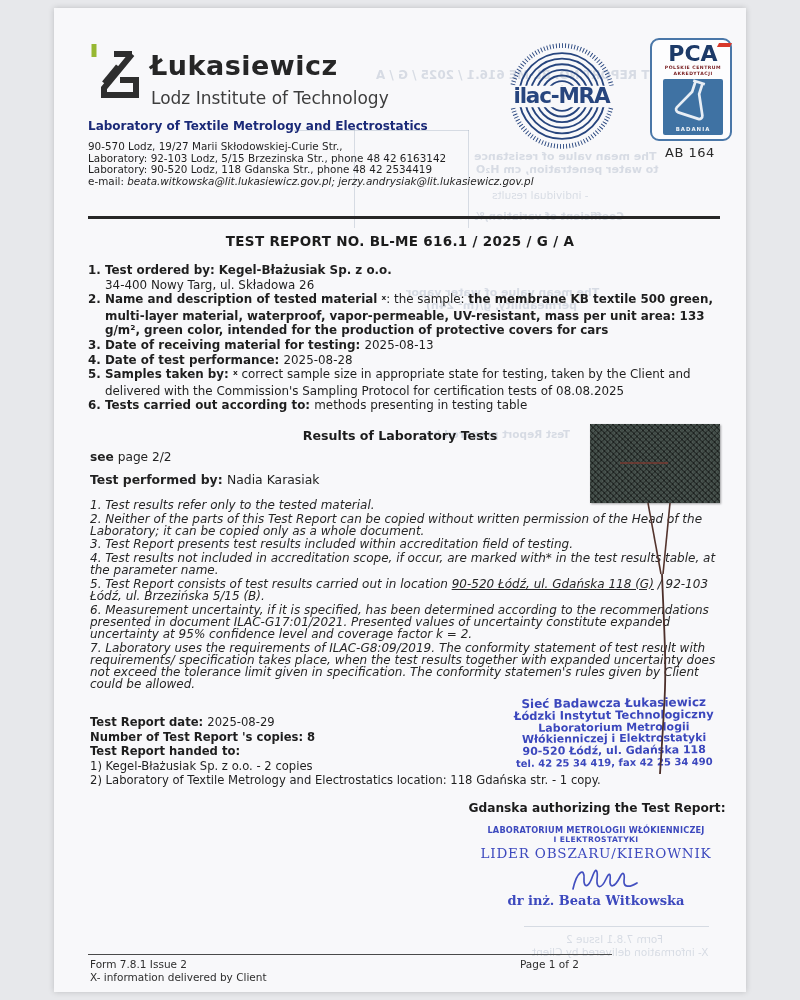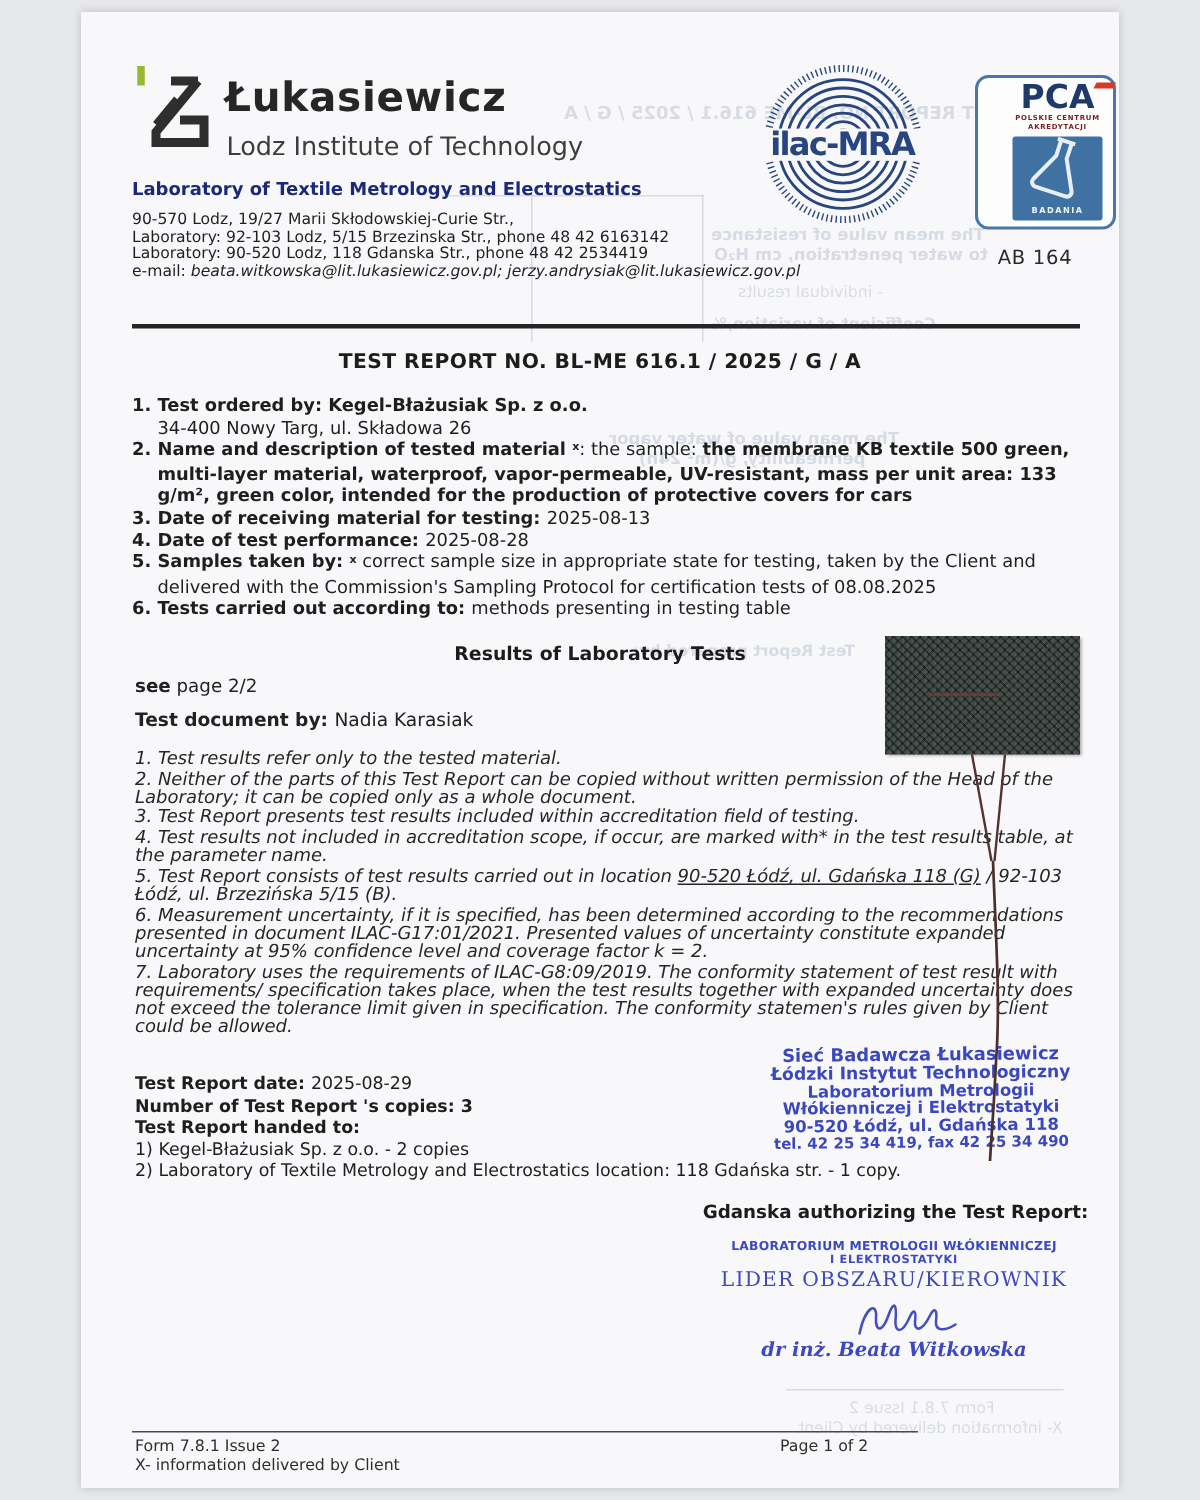--- a/index.html
+++ b/index.html
@@ -36,21 +36,21 @@
 
   .report-info{left:36px;top:707px;font-size:11.6px;line-height:14.6px;color:#1e1e1e;}
   .person-auth{left:400px;top:793px;width:286px;text-align:center;font-size:12.2px;font-weight:bold;color:#1c1c1c;}
 
   .stamp1{left:442px;top:690px;width:236px;text-align:center;color:#2c39b8;transform:rotate(-.6deg);
           font-weight:bold;line-height:11.8px;opacity:.92;}
   .stamp2{left:414px;top:817px;width:256px;text-align:center;color:#3340bb;opacity:.95;}
   .s2l1{font-size:8.2px;font-weight:bold;letter-spacing:.2px;}
   .s2l2{font-size:7.6px;font-weight:bold;letter-spacing:.4px;}
   .s2l3{font-family:"DejaVu Serif","Liberation Serif",serif;font-size:13.5px;font-weight:400;letter-spacing:.8px;margin-top:1px;}
-  .s2name{font-family:"DejaVu Serif","Liberation Serif",serif;font-size:13px;font-style:italic;font-weight:600;margin-top:-4px;}
+  .s2name{font-family:"DejaVu Serif","Liberation Serif",serif;font-size:13px;font-weight:600;margin-top:-4px;}
   .sig-svg{position:relative;left:14px;margin-top:2px;height:30px;}
 
   .footer-line{left:34px;top:946px;width:524px;height:1.4px;background:#4a4a4a;}
   .foot{font-size:10.5px;color:#2e2e2e;}
   .f1{left:36px;top:950px;}
   .f2{left:466px;top:950px;text-align:right;}
   .f3{left:36px;top:963px;}
 
   
   .swatch{left:536px;top:416px;width:130px;height:79px;background-color:#424d48;
@@ -64,21 +64,21 @@
   .threads{left:0;top:0;width:692px;height:984px;pointer-events:none;}
 
   
   .bleed{position:absolute;transform:scaleX(-1);color:#8c9cb2;opacity:.30;filter:blur(.4px);white-space:nowrap;}
   .bleed-rule{position:absolute;background:#9aa8bb;opacity:.35;filter:blur(.5px);}
 
   
   .mark-svg{left:30px;top:24px;}
   .ilac{left:452px;top:30px;}
   .pca-wrap{left:596px;top:30px;width:80px;text-align:center;}
-  .pca-badge{width:74px;margin:12px auto;background:#fdfdfe;border:2px solid #4a77a8;border-radius:9px;padding:3px 0 4px 16px;position:relative;}
+  .pca-badge{width:74px;margin:0 auto;background:#fdfdfe;border:2px solid #4a77a8;border-radius:9px;padding:3px 0 4px 4px;position:relative;}
   .pca-word{font-size:22px;font-weight:bold;color:#1d3a68;line-height:22px;letter-spacing:0;position:relative;display:inline-block;}
   .pca-red{position:absolute;right:-1px;top:3px;width:13px;height:4px;background:#d8392b;transform:skewX(-28deg);}
   .pca-sub{font-size:4.6px;font-weight:bold;color:#7a2023;letter-spacing:.5px;line-height:5.6px;}
   .pca-blue{width:60px;height:56px;background:#3f72a3;margin:3px auto 0 auto;border-radius:2px;position:relative;}
   .pca-badania{position:absolute;bottom:3px;width:100%;text-align:center;font-size:5.4px;font-weight:bold;color:#eef3f8;letter-spacing:1px;}
   .ab-num{margin-top:4px;font-size:13px;color:#2a2a2a;letter-spacing:.5px;}
 </style>
 </head>
 <body>
 
@@ -180,39 +180,39 @@
         <span class="item-txt"><span class="b">Samples taken by: </span><span class="b sup">x</span><span> correct sample size in appropriate state for testing, taken by the Client and delivered with the Commission's Sampling Protocol for certification tests of 08.08.2025</span></span>
       </div>
       <div class="item-row">
         <span class="item-num">6.</span>
         <span class="item-txt"><span class="b">Tests carried out according to: </span><span>methods presenting in testing table</span></span>
       </div>
     </div>
 
   <div class="abs results-heading">Results of Laboratory Tests</div>
   <div class="abs see-line"><span class="b">see</span><span> page  2/2</span></div>
-  <div class="abs performed"><span class="b">Test document by: </span><span>Nadia Karasiak</span></div>
+  <div class="abs performed"><span class="b">Test performed by: </span><span>Nadia Karasiak</span></div>
 
   <div class="abs swatch">
     <div class="swatch-thread-mark"></div>
   </div>
 
   <div class="abs notes" id="notes-list">
       <div class="note"><span>1.  Test results refer only to the tested material.</span></div>
       <div class="note"><span>2.  Neither of the parts of this Test Report can be copied without written permission of the Head of the Laboratory; it can be copied only as a whole document.</span></div>
       <div class="note"><span>3.  Test Report presents test results included within accreditation  field of testing.</span></div>
       <div class="note"><span>4.  Test results not included in accreditation scope, if occur, are marked with* in the test results table, at the parameter name.</span></div>
       <div class="note"><span>5.  Test Report consists of test results carried out in location </span><span class="u">90-520 Łódź, ul. Gdańska 118 (G)</span><span> / 92-103 Łódź, ul. Brzezińska 5/15 (B).</span></div>
       <div class="note"><span>6.  Measurement uncertainty, if it is specified, has been determined according to the recommendations presented in document ILAC-G17:01/2021. Presented values of uncertainty constitute expanded uncertainty at 95% confidence level  and coverage factor k = 2.</span></div>
       <div class="note"><span>7.  Laboratory uses the requirements of ILAC-G8:09/2019. The conformity statement of test result with requirements/ specification takes place, when the test results together with expanded uncertainty does not exceed the tolerance limit given in specification. The conformity statemen's rules given by Client could be allowed.</span></div>
     </div>
 
   <div class="abs report-info" id="report-info-lines">
       <div><span class="b">Test Report date: </span><span>2025-08-29</span></div>
-      <div><span class="b">Number of Test Report 's copies: 3</span></div>
+      <div><span class="b">Number of Test Report 's copies: 8</span></div>
       <div><span class="b">Test Report handed to:</span></div>
       <div><span>1) Kegel-Błażusiak Sp. z o.o. - 2 copies</span></div>
       <div><span>2) Laboratory of Textile Metrology and Electrostatics location: 118 Gdańska str. - 1 copy.</span></div>
     </div>
 
   <div class="abs person-auth">Gdanska authorizing the Test Report:</div>
 
   <div class="abs stamp1" id="stamp1-lines">
       <div style="font-size: 12px;">Sieć Badawcza Łukasiewicz</div>
       <div style="font-size: 11.5px;">Łódzki Instytut Technologiczny</div>

